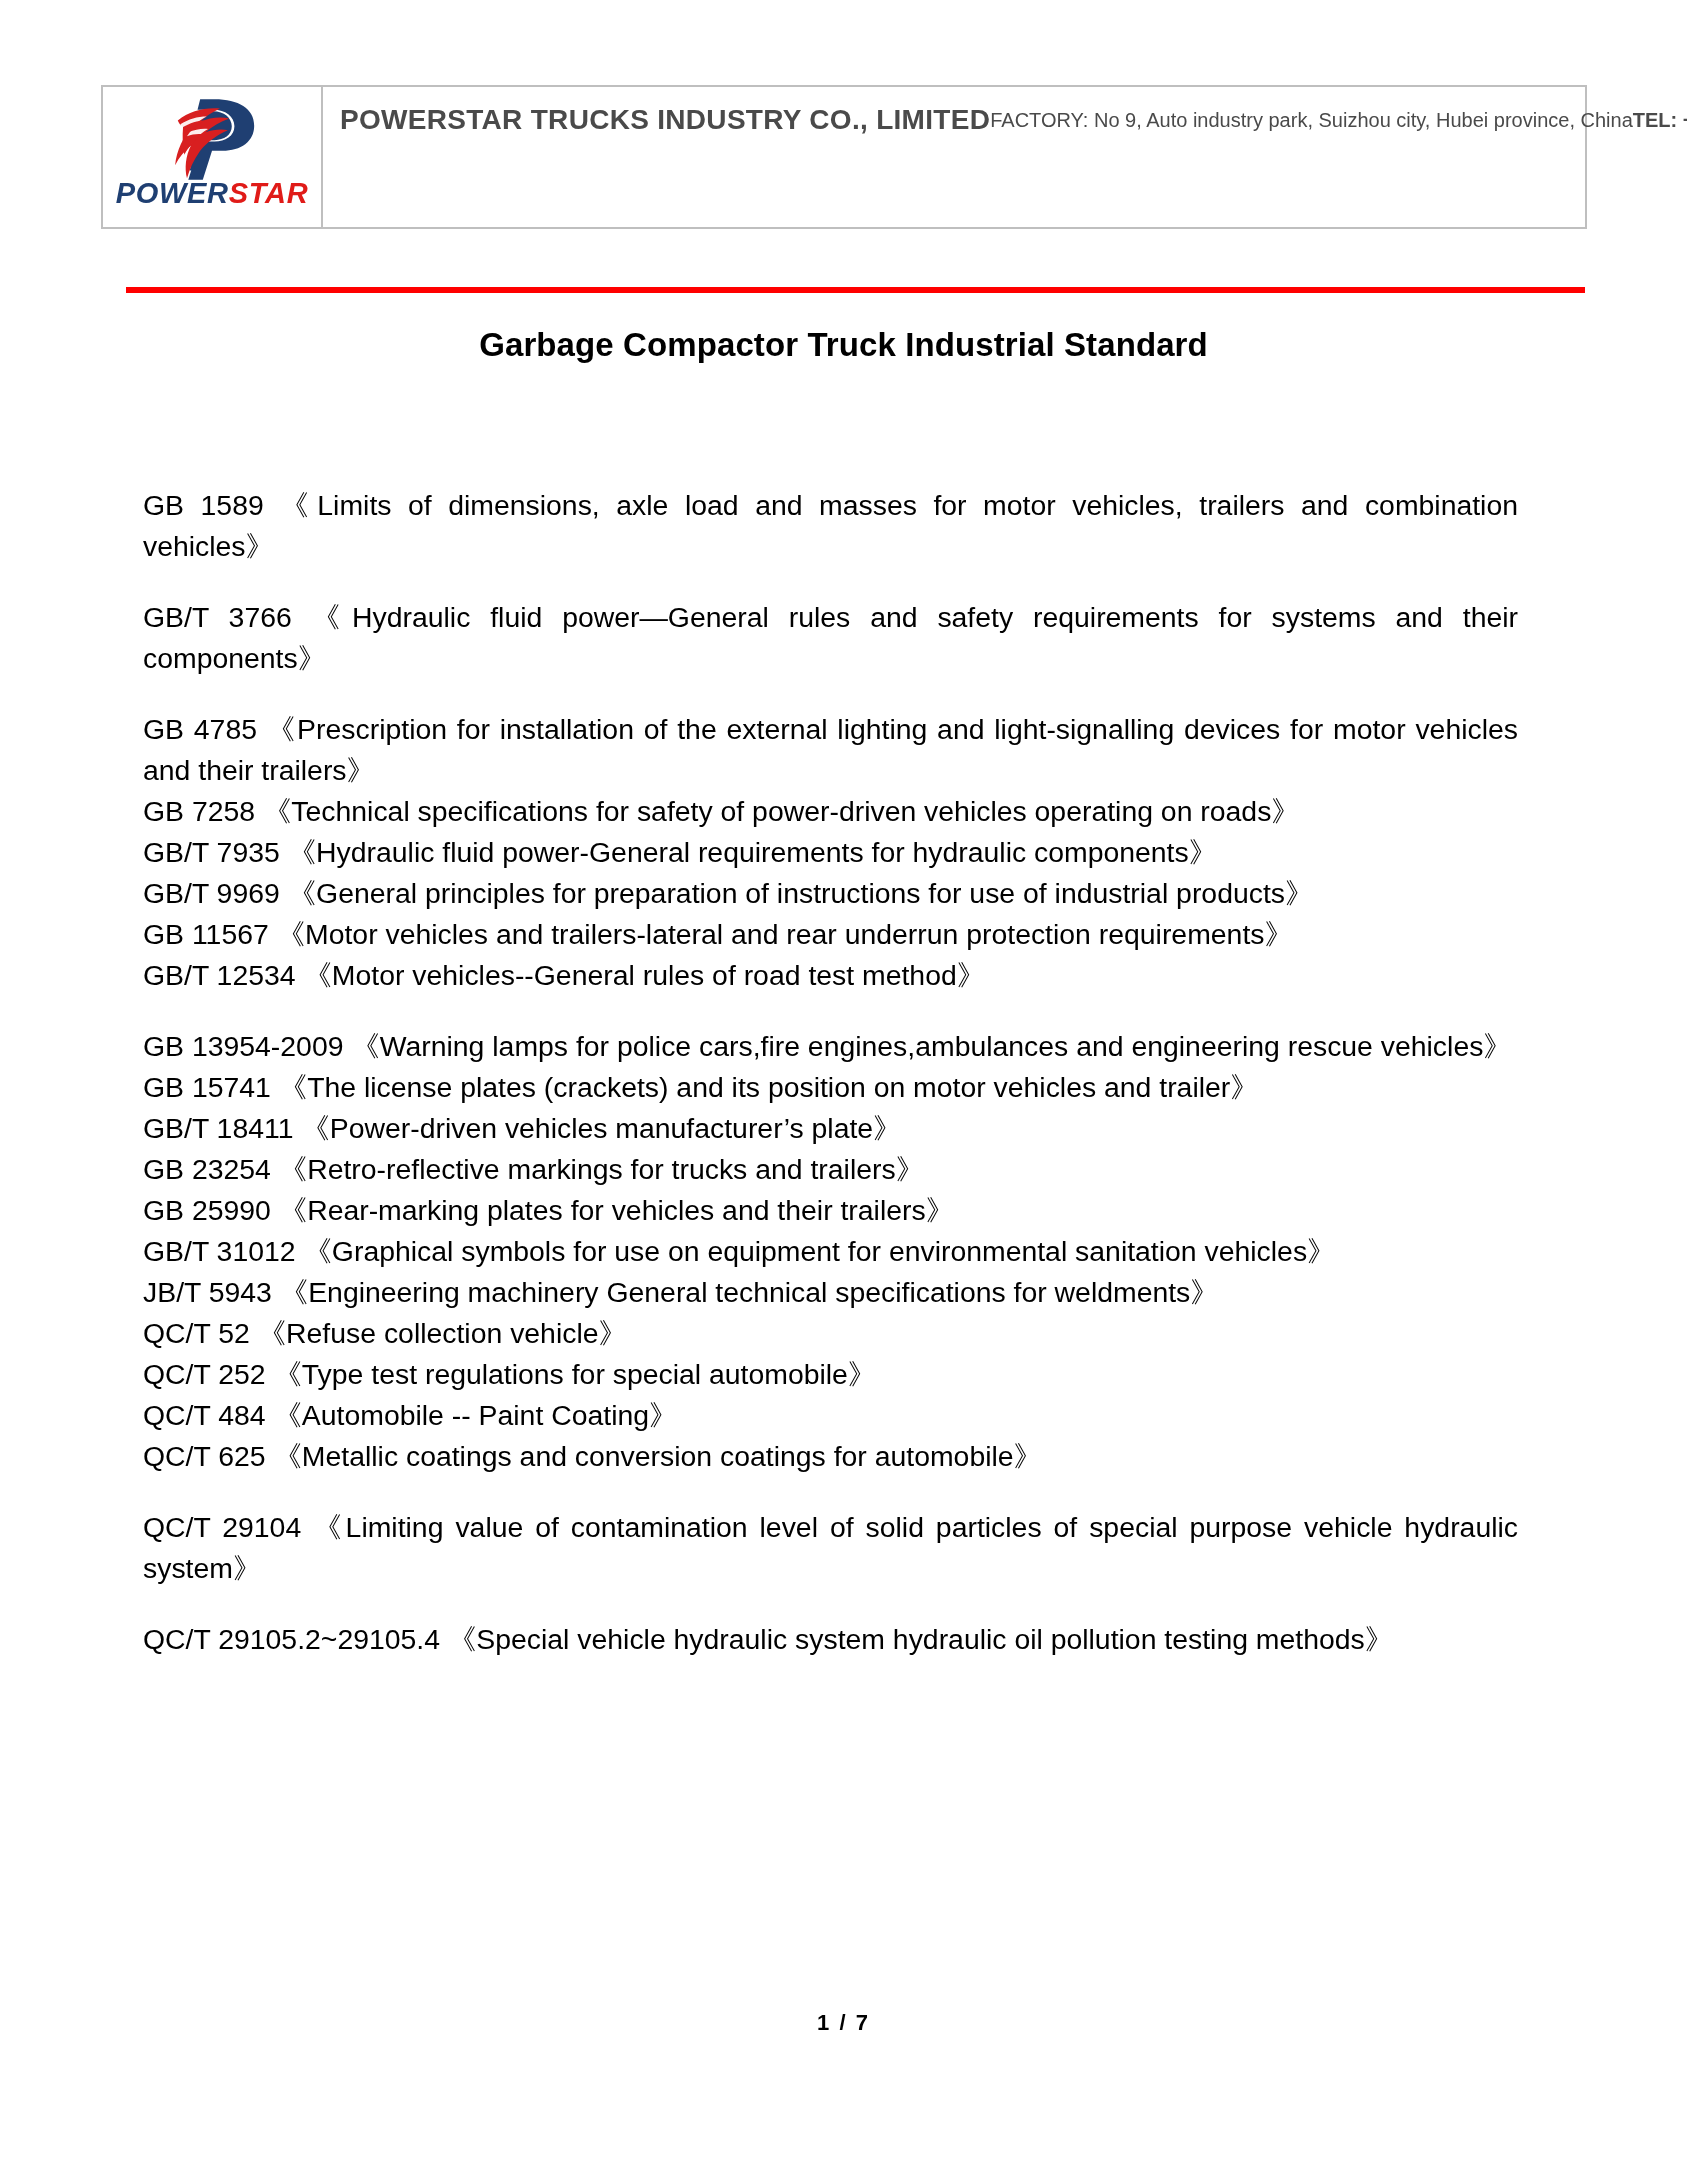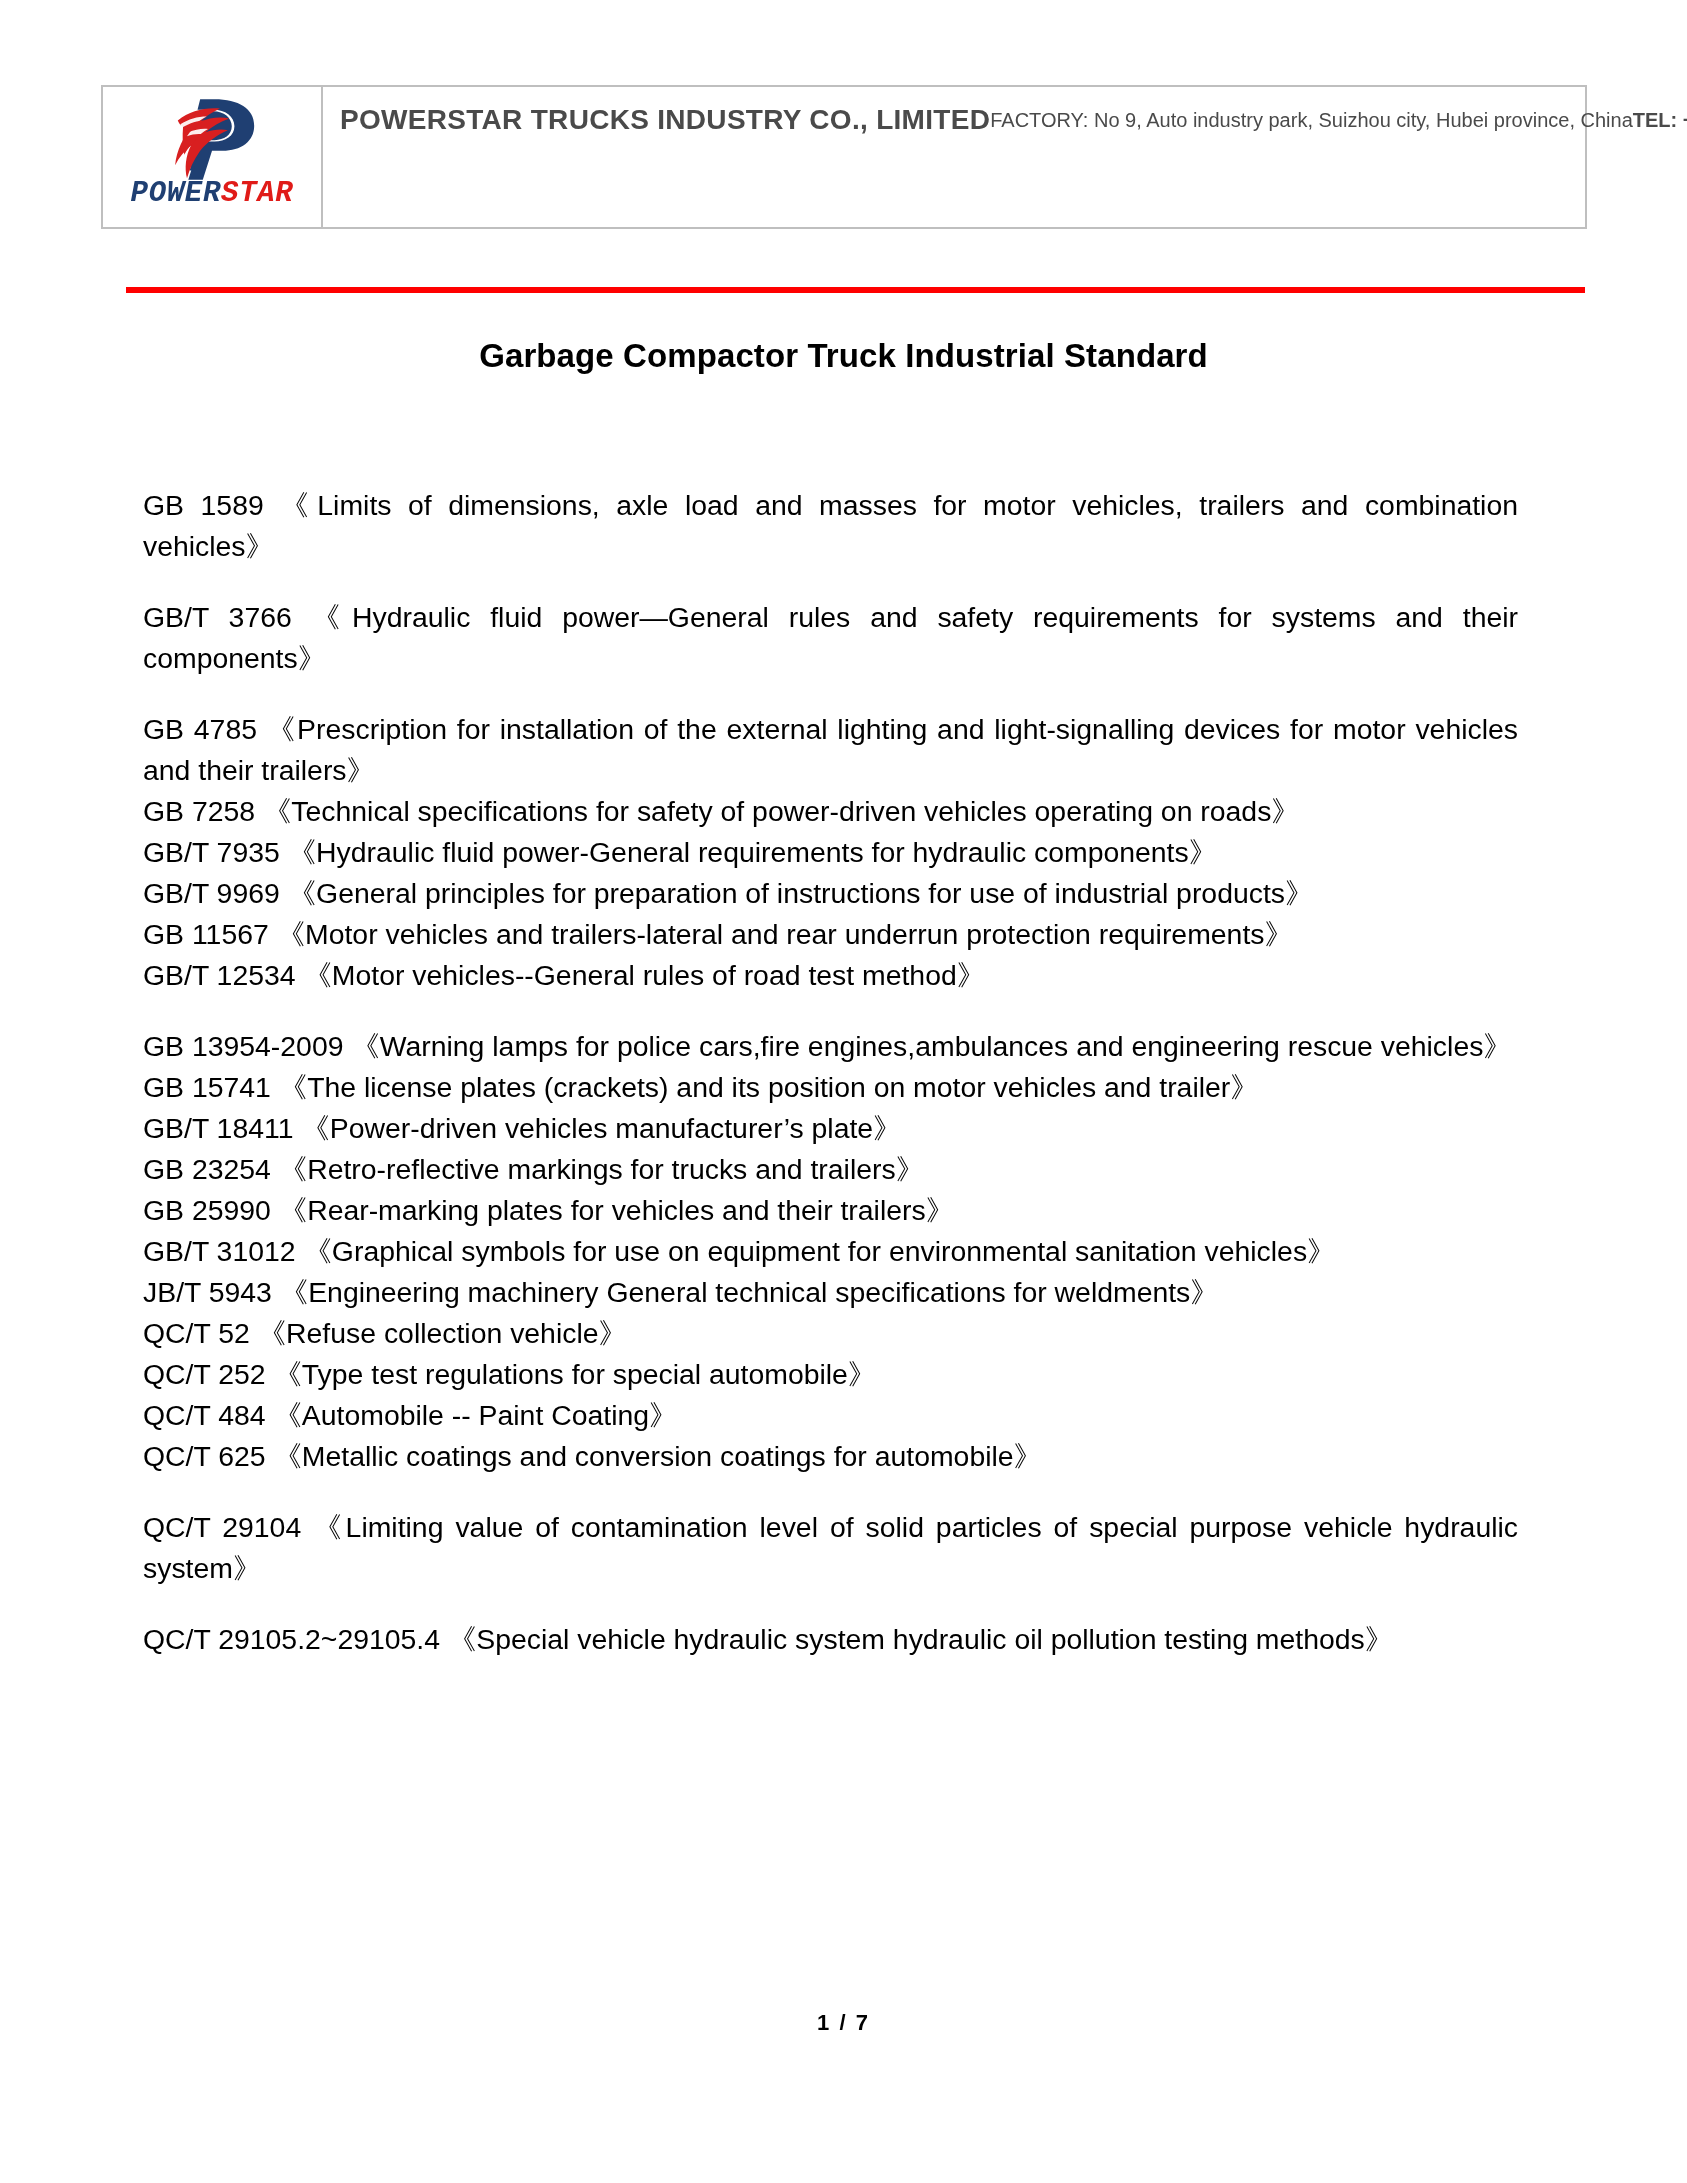--- a/index.html
+++ b/index.html
@@ -57,21 +57,21 @@
     top: 4px;
     width: 126px;
     height: 83px;
   }
   .logo-word {
     position: absolute;
     left: 0;
     top: 83px;
     width: 218px;
     text-align: center;
-    font-family: Liberation Mono, monospace;
+    font-family: Liberation Sans, sans-serif;
     font-weight: bold;
     font-style: italic;
     font-size: 29px;
     letter-spacing: 0.7px;
     line-height: 33px;
     white-space: nowrap;
   }
   .logo-word .w-power { color: #1f3f72; }
   .logo-word .w-star  { color: #e01b18; }
 
@@ -121,21 +121,21 @@
     top: 287px;
     width: 1459px;
     height: 6px;
     background: #ff0000;
   }
 
   
   .doc-title {
     position: absolute;
     left: 0;
-    top: 335px;
+    top: 324px;
     width: 1687px;
     text-align: center;
     font-size: 33px;
     font-weight: bold;
     line-height: 41px;
     letter-spacing: 0.1px;
   }
 
   
   .std-list {

